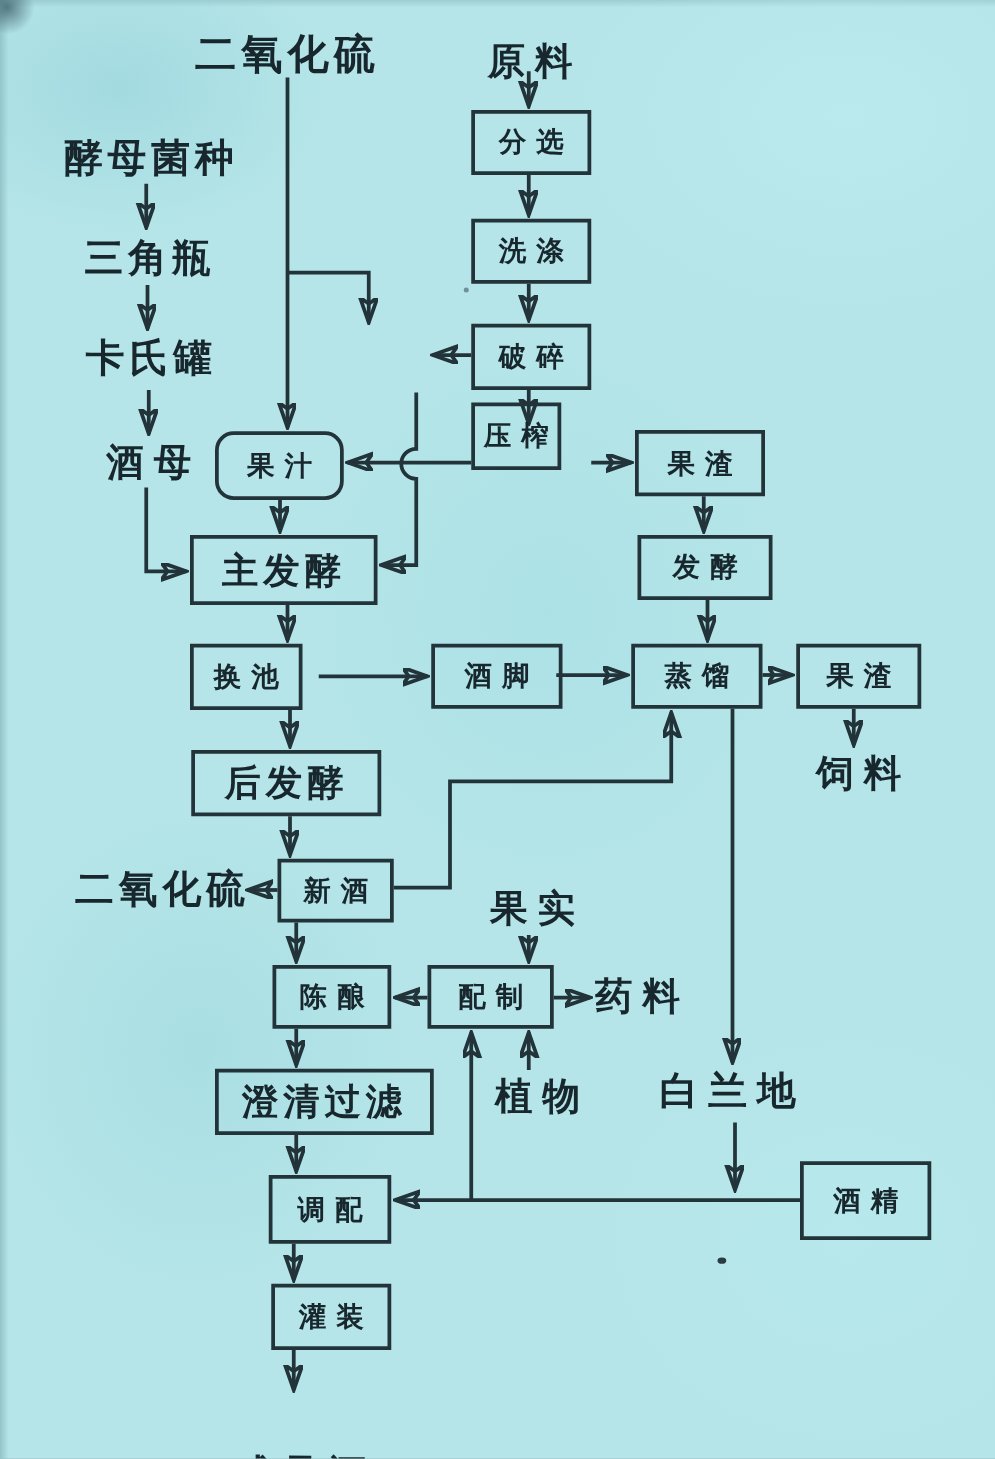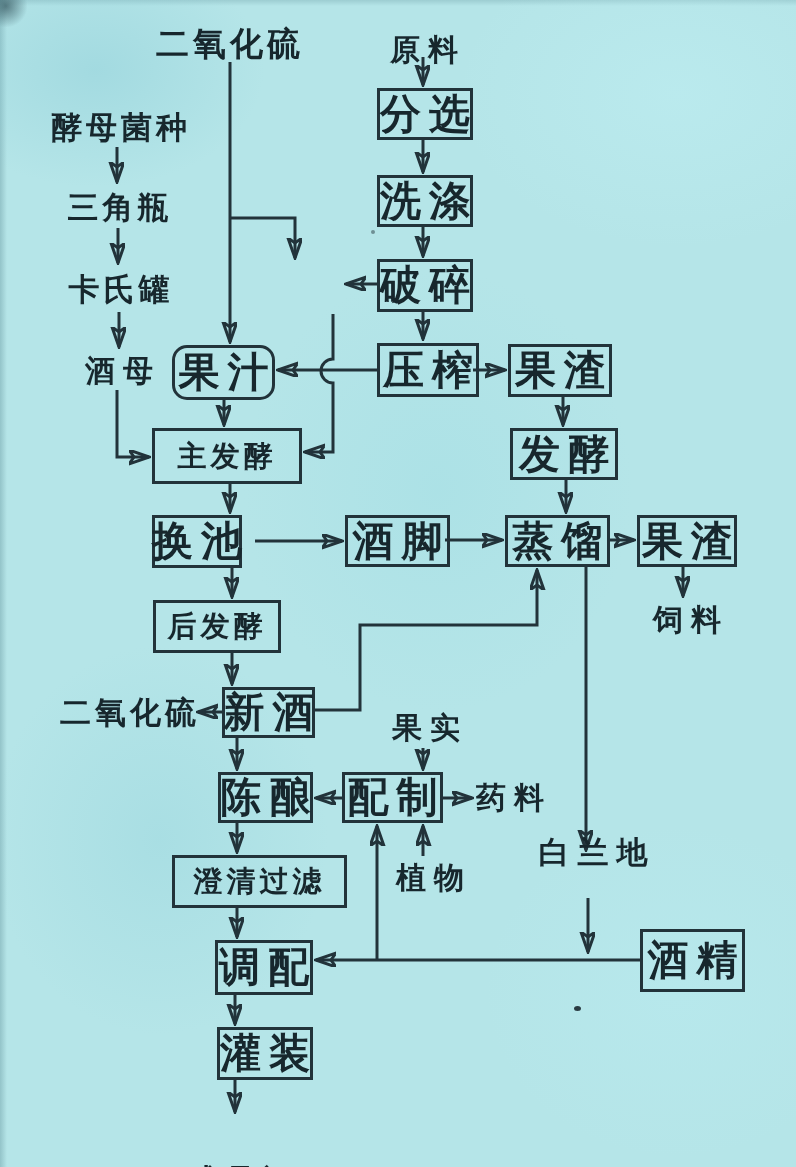--- a/index.html
+++ b/index.html
@@ -15,21 +15,21 @@
       radial-gradient(ellipse 300px 260px at 85% 85%, rgba(185,235,240,.5), transparent 65%),
       linear-gradient(to right, rgba(60,110,120,.28), rgba(60,110,120,0) 7px),
       linear-gradient(to bottom, rgba(60,110,120,.2), rgba(60,110,120,0) 6px);
     font-family:"DejaVu Serif", serif;
     color:#17272d;
   }
   .box{
     position:absolute;box-sizing:border-box;
     border:3px solid #22333a;
     display:flex;align-items:center;justify-content:center;
-    font-size:41px;font-weight:600;line-height:1;
+    font-size:22px;font-weight:600;line-height:1;
     letter-spacing:8px;padding-left:8px;
     white-space:nowrap;
   }
   .box.tight{letter-spacing:4px;padding-left:0;font-size:29px;}
   .txt{
     position:absolute;transform:translate(-50%,-50%);
     font-size:30px;font-weight:600;line-height:1;white-space:nowrap;
     letter-spacing:8px;padding-left:8px;
   }
   .txt.tight{letter-spacing:4px;padding-left:4px;font-size:31px;}
@@ -86,43 +86,43 @@
     <path d="M237 908 V937" marker-end="url(#ah)"></path>
     <path d="M640 960 H316" marker-end="url(#ah)"></path>
     <path d="M235 995 V1024" marker-end="url(#ah)"></path>
     <path d="M235 1080 V1112" marker-end="url(#ah)"></path>
   </svg>
 
   <div class="txt tight" style="left:228px;top:43px;font-size:33px;">二氧化硫</div>
   <div class="txt" style="left:424px;top:50px;">原料</div>
   <div class="txt tight" style="left:119px;top:127px;">酵母菌种</div>
   <div class="txt tight" style="left:118px;top:207px;">三角瓶</div>
-  <div class="txt tight" style="left:119px;top:289px;">卡氏罐</div>
+  <div class="txt tight" style="left:119px;top:289px;font-family:Liberation Mono, monospace;">卡氏罐</div>
   <div class="txt" style="left:119px;top:371px;">酒母</div>
   <div class="txt" style="left:687px;top:620px;">饲料</div>
   <div class="txt tight" style="left:128px;top:712px;">二氧化硫</div>
   <div class="txt" style="left:426px;top:728px;">果实</div>
   <div class="txt" style="left:510px;top:798px;">药料</div>
   <div class="txt" style="left:430px;top:878px;">植物</div>
-  <div class="txt tight" style="left:582px;top:852px;letter-spacing:8px;padding-left:8px;margin-left:11px;">白兰地</div>
+  <div class="txt tight" style="left:582px;top:874px;letter-spacing:8px;padding-left:8px;">白兰地</div>
   <div class="txt tight" style="left:240px;top:1136px;letter-spacing:6px;padding-left:6px;margin-top:44px;">成品酒</div>
 
   <div class="box" style="left:377px;top:88px;width:96px;height:52px;">分选</div>
   <div class="box" style="left:377px;top:259px;width:96px;height:53px;">破碎</div>
   <div class="box" style="left:377px;top:175px;width:96px;height:52px;">洗涤</div>
-  <div class="box" style="left:377px;top:343px;width:102px;height:54px;">压榨</div>
+  <div class="box" style="left:377px;top:322px;width:72px;height:54px;">压榨</div>
   <div class="box" style="left:508px;top:344px;width:104px;height:53px;">果渣</div>
   <div class="box" style="left:172px;top:345px;width:103px;height:55px;border-radius:15px;">果汁</div>
   <div class="box tight" style="left:152px;top:428px;width:150px;height:56px;">主发酵</div>
   <div class="box" style="left:510px;top:428px;width:108px;height:52px;">发酵</div>
   <div class="box" style="left:152px;top:515px;width:90px;height:53px;">换池</div>
   <div class="box" style="left:345px;top:515px;width:105px;height:52px;">酒脚</div>
   <div class="box" style="left:505px;top:515px;width:105px;height:52px;">蒸馏</div>
   <div class="box" style="left:637px;top:515px;width:100px;height:52px;">果渣</div>
-  <div class="box tight" style="left:153px;top:600px;width:128px;height:53px;">后发酵</div>
+  <div class="box tight" style="left:153px;top:600px;width:152px;height:53px;">后发酵</div>
   <div class="box" style="left:222px;top:687px;width:93px;height:51px;">新酒</div>
   <div class="box" style="left:218px;top:772px;width:95px;height:51px;">陈酿</div>
   <div class="box" style="left:342px;top:772px;width:101px;height:51px;">配制</div>
   <div class="box tight" style="left:172px;top:855px;width:175px;height:53px;">澄清过滤</div>
   <div class="box" style="left:215px;top:940px;width:98px;height:55px;">调配</div>
   <div class="box" style="left:640px;top:929px;width:105px;height:63px;">酒精</div>
   <div class="box" style="left:217px;top:1027px;width:96px;height:53px;">灌装</div>
 
   <div class="speck" style="left:574px;top:1006px;width:7px;height:5px;"></div>
   <div class="speck" style="left:371px;top:230px;width:4px;height:4px;opacity:.5;"></div>

